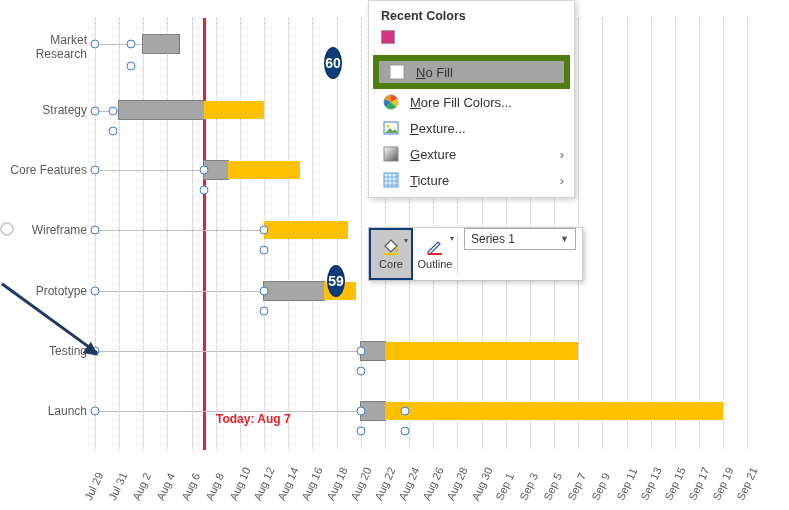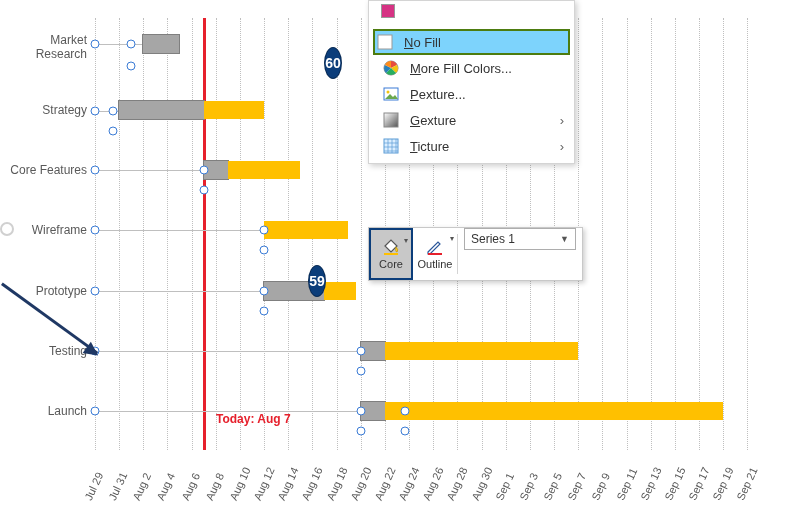--- a/index.html
+++ b/index.html
@@ -133,24 +133,24 @@
     align-items: center;
     gap: 9px;
     padding: 5px 2px 5px 12px;
     font-size: 13px;
     color: #333;
     cursor: default;
     position: relative;
   }
   .menu-item .ul { text-decoration: underline; }
   .menu-item.highlight {
-    background: #7dd3fc;
-    border: 2px solid #4d7c0f;
+    background: #a3a3a3;
+    border: 6px solid #4d7c0f;
     margin: 0 4px;
-    padding: 3px 6px 3px 0;
+    padding: 3px 6px 3px 8px;
   }
   .menu-icon {
     width: 20px; height: 16px;
     flex: none;
     display: inline-flex;
     align-items: center; justify-content: center;
   }
   .chev {
     position: absolute;
     right: 10px;
@@ -334,24 +334,25 @@
   <div class="handle" style="left:361px;top:411px"></div>
   <div class="handle" style="left:361px;top:431px"></div>
   <div class="handle" style="left:405px;top:411px"></div>
   <div class="handle" style="left:405px;top:431px"></div>
 
   <div class="today-text" style="left:216px;top:412px">Today: Aug 7</div>
   <div class="arrow"></div>
   <div class="faint-circle"></div>
 </div>
 
-<div class="badge" style="left:309px;top:266px">59</div>
+<div class="badge" style="left:328px;top:266px">59</div>
 <div class="badge" style="left:325px;top:48px">60</div>
 
 <div class="menu">
+  <div class="menu-header">Recent Colors</div>
   <div class="recent-row">
     <span class="swatch" style="background:#d63384"></span>
   </div>
   <div class="menu-item highlight">
     <span class="menu-icon">
       <svg width="16" height="16">
           <rect x="1" y="1" width="14" height="14" fill="#fff" stroke="#999"></rect>
         </svg>
     </span>
     <span><span class="ul">N</span><span>o Fill</span></span>

